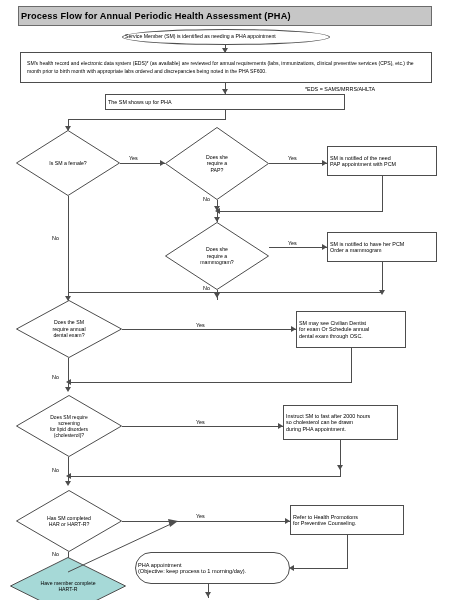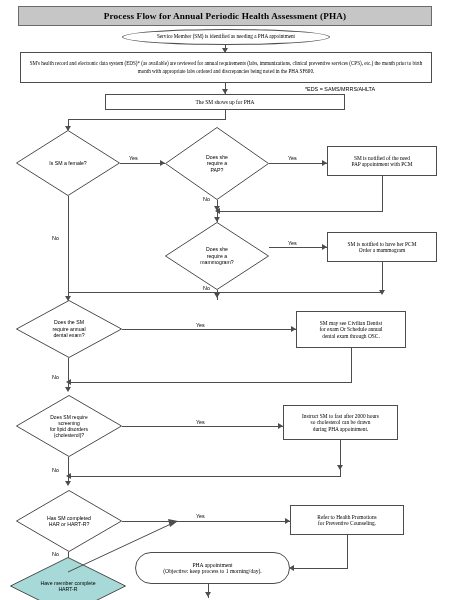--- a/index.html
+++ b/index.html
@@ -19,23 +19,22 @@
     position: absolute;
     left: 0; top: 0;
     width: 450px; height: 600px;
   }
   
   .node {
     position: absolute;
     display: flex;
     align-items: center;
     justify-content: center;
-    text-align: center;
+    text-align: left;
     line-height: 1.15;
-    font-family: Liberation Serif, serif;
   }
   .node .txt {
     display: block;
     width: 100%;
     padding: 0 2px;
     white-space: pre-line;
   }
 
   
   .title-bar {

